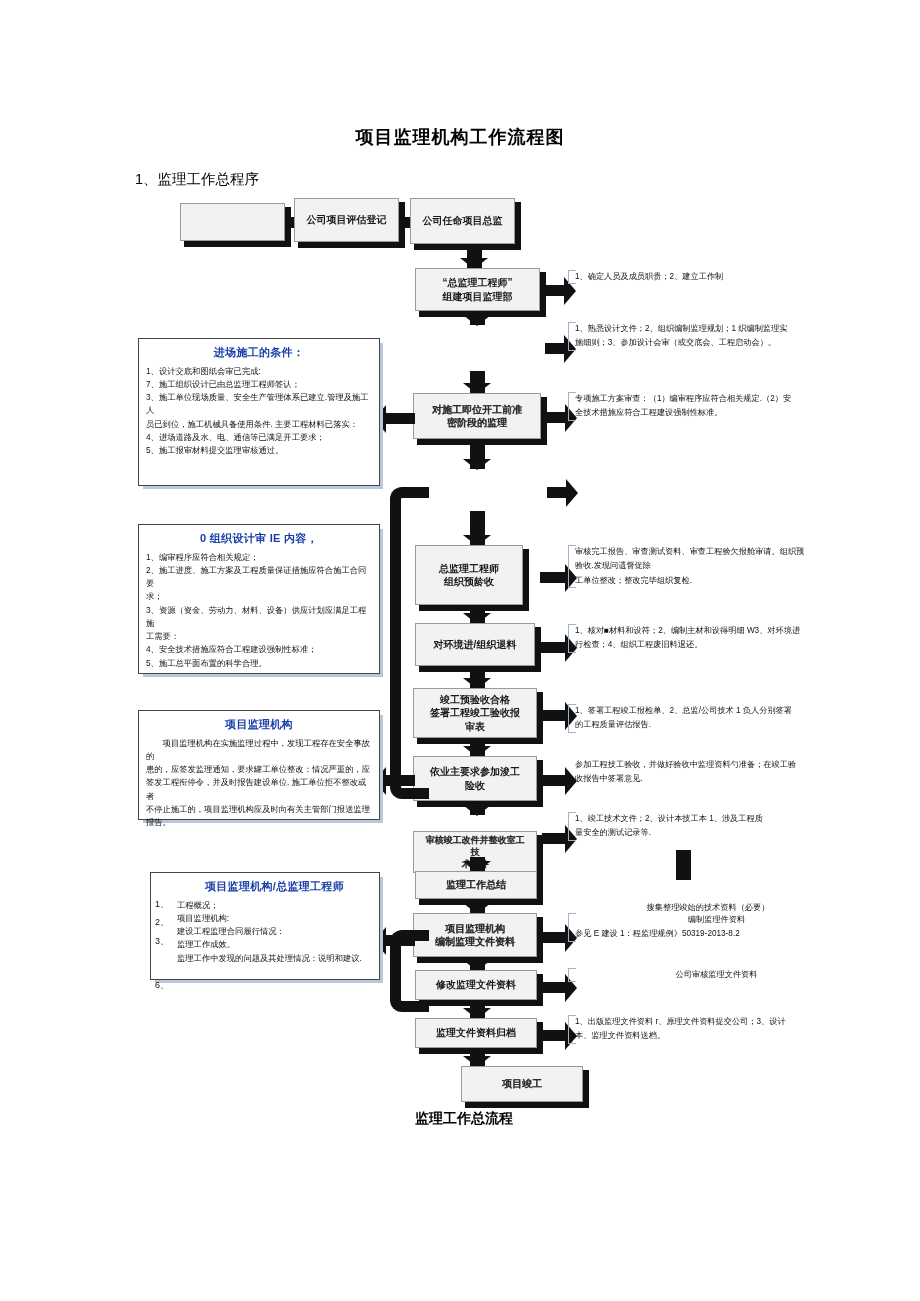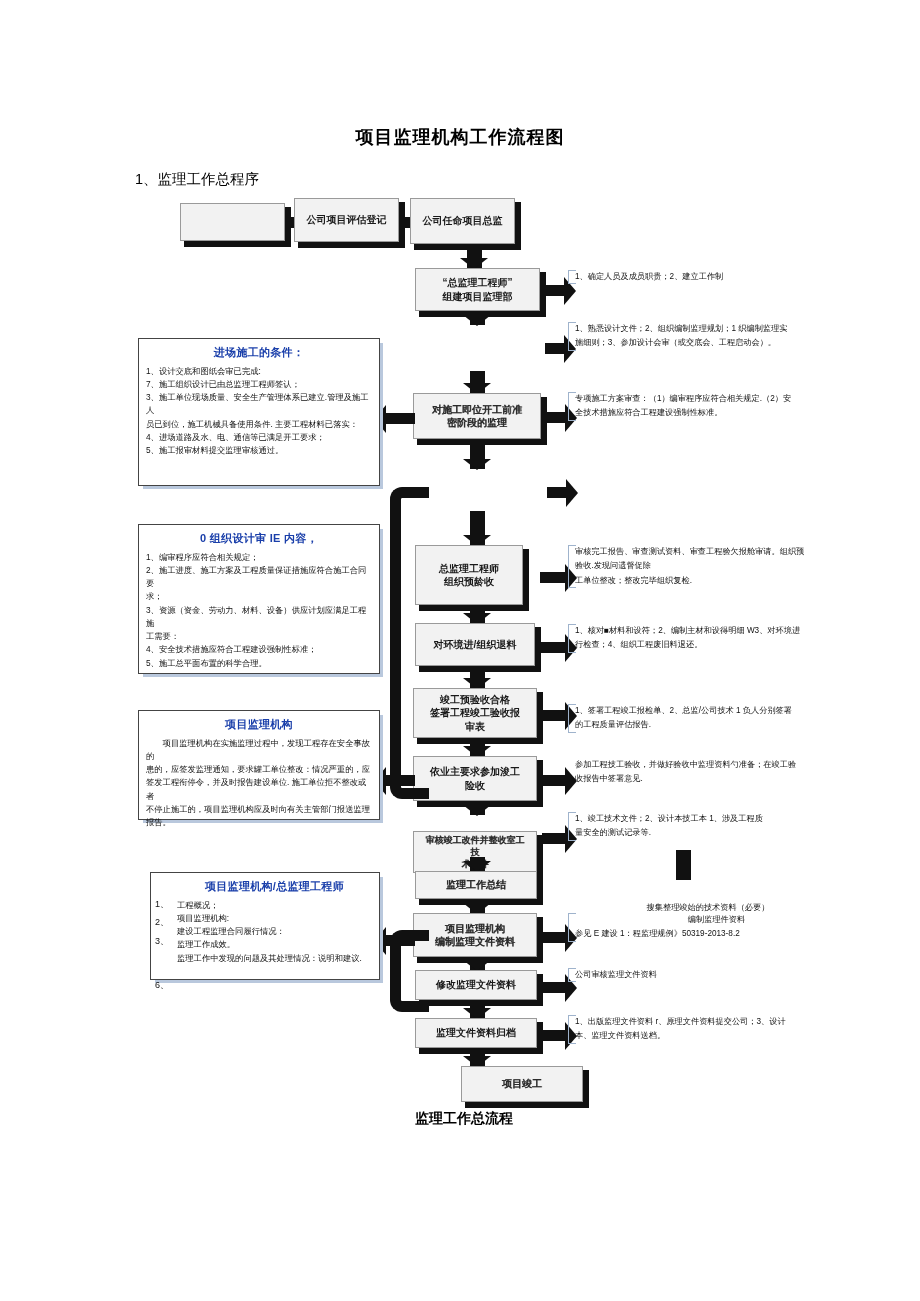--- a/index.html
+++ b/index.html
@@ -260,21 +260,21 @@
   </div>
 
   <div class="rnote" style="left:568px;top:913px;width:290px;">
     <span class="bracket"></span>
     <span class="rline center" style="display:block;text-align:center;">编制监理件资料</span>
     <span class="rline">参见 E 建设 1：程监理规例》50319-2013-8.2</span>
   </div>
 
   <div class="rnote" style="left:568px;top:968px;width:290px;">
     <span class="bracket"></span>
-    <span class="rline center" style="display:block;">公司审核监理文件资料</span>
+    <span class="rline center" style="display:block;text-align:center;">公司审核监理文件资料</span>
   </div>
 
   <div class="rnote" style="left:568px;top:1015px;width:290px;">
     <span class="bracket"></span>
     <span class="rline">1、出版监理文件资料 r、原理文件资料提交公司；3、设计</span>
     <span class="rline">本、监理文件资料送档。</span>
   </div>
 
   <div class="lpanel" style="left:138px;top:338px;width:242px;height:148px;">
     <span class="ptitle">进场施工的条件：</span>

